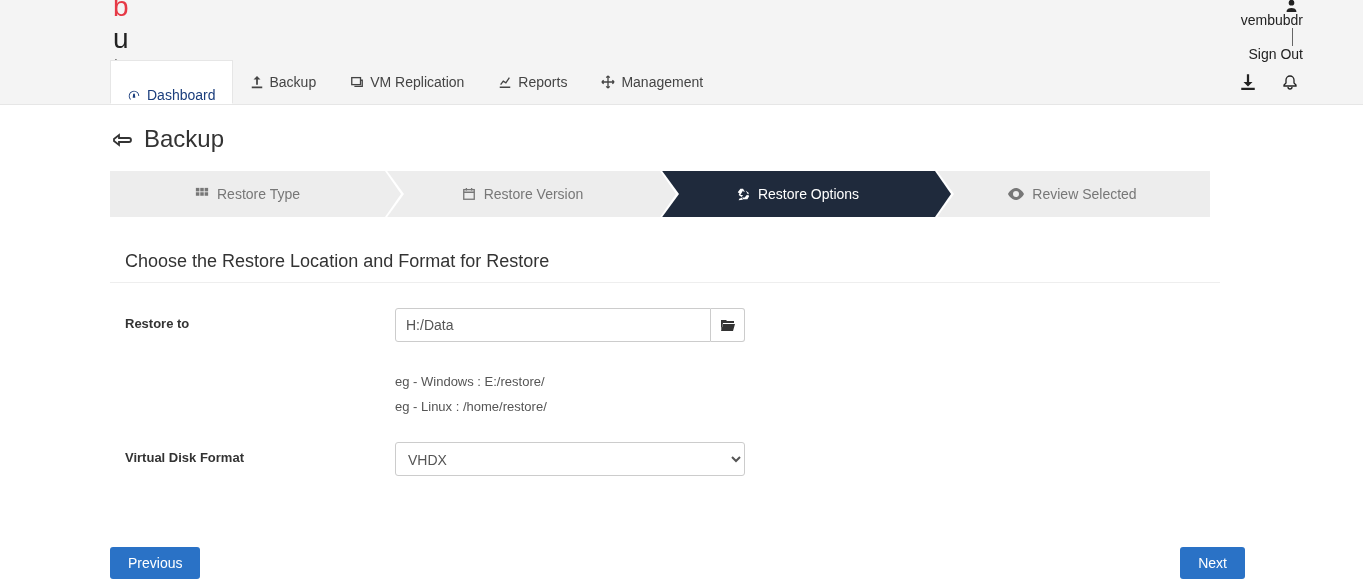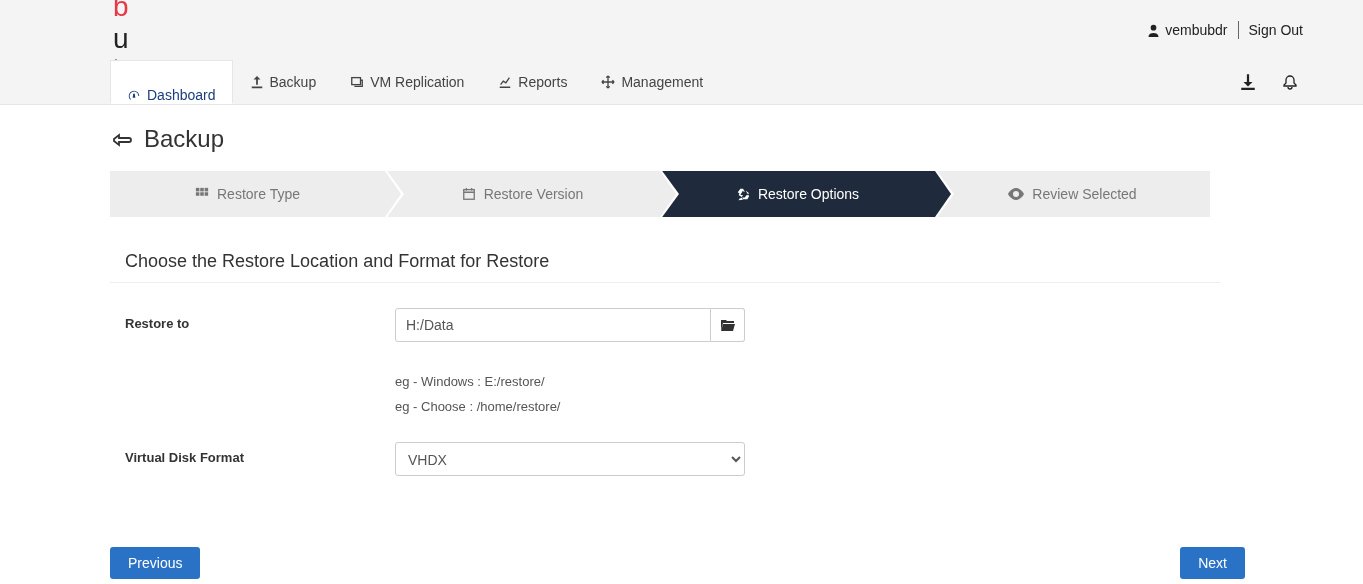--- a/index.html
+++ b/index.html
@@ -28,23 +28,24 @@
   align-items: baseline;
   flex-direction: column;
 }
 .logo .v { font-weight: 400; }
 .logo .embu { font-weight: 400; }
 .logo .b-red { color: #e63946; }
 .logo .sep { font-weight: 300; color: #888; margin: 0 3px; font-size: 22px; }
 .logo .bdr { font-size: 18px; font-weight: 400; letter-spacing: 2px; }
 .user-area {
   display: flex;
-  align-items: center;
+  align-items: flex-end;
   font-size: 14px;
   color: #222;
+  flex-direction: column;
 }
 .user-area .uicon { margin-right: 5px; }
 .user-area .usep {
   width: 1px; height: 18px; background: #666; margin: 0 10px;
 }
 .user-area .signout { cursor: pointer; }
 
 .navbar {
   background: #f4f4f4;
   border-bottom: 1px solid #e6e6e6;
@@ -366,21 +367,21 @@
         <input type="text" value="H:/Data" style="">
         <div class="browse">
           <span>
             <svg width="16" height="14" viewBox="0 0 16 14" fill="#333">
                 <path d="M1 2h5l1 1h7v2H3L1 12V2zm2 4h12l-2 7H1l2-7z"></path>
               </svg>
           </span>
         </div>
       </div>
       <div class="hint">eg - Windows : E:/restore/</div>
-      <div class="hint">eg - Choose : /home/restore/</div>
+      <div class="hint">eg - Linux : /home/restore/</div>
     </div>
   </div>
 
   <div class="form-row">
     <div class="form-label">Virtual Disk Format</div>
     <div class="form-control">
       <select>
         <option>VHDX</option>
       </select>
     </div>

